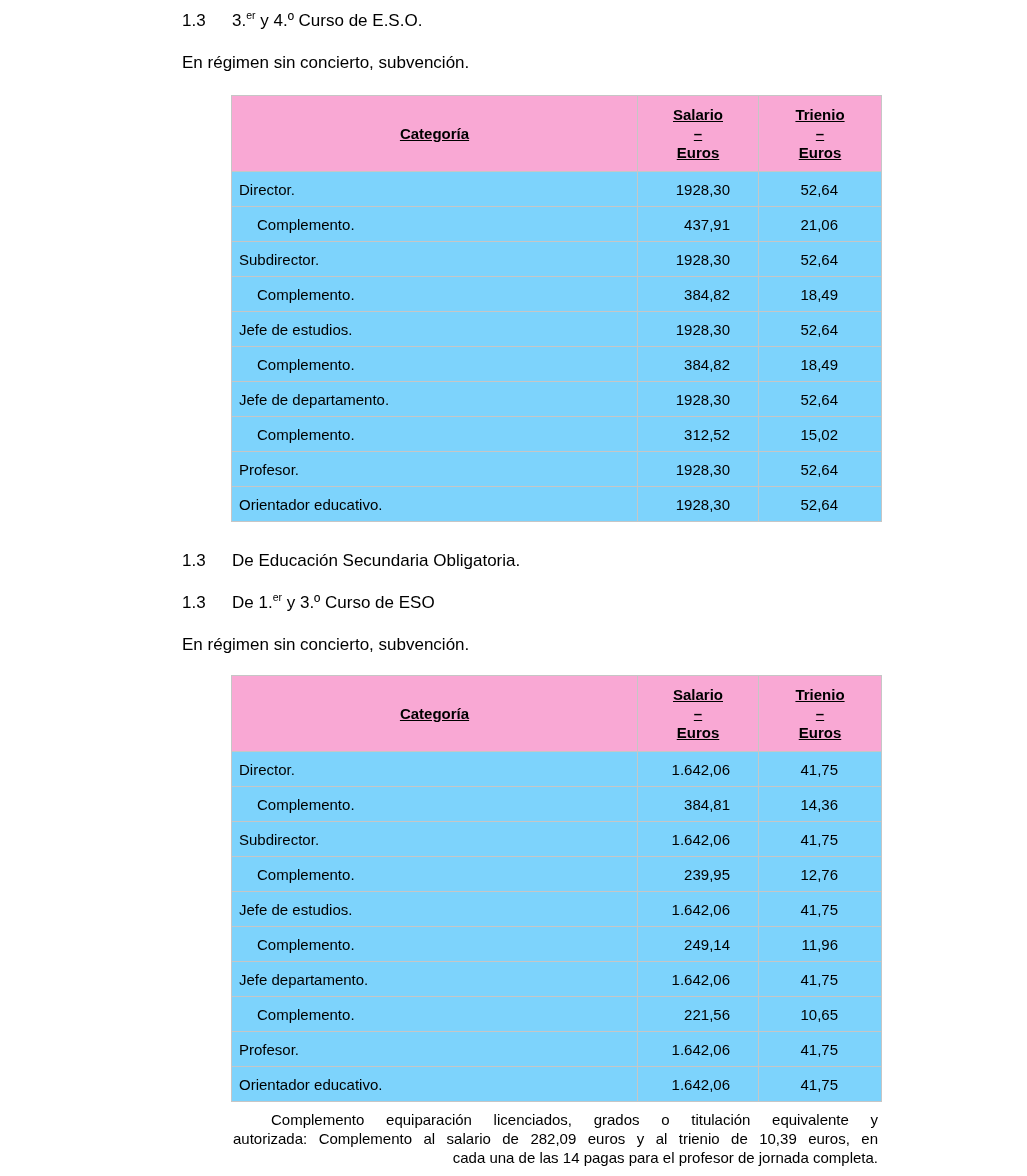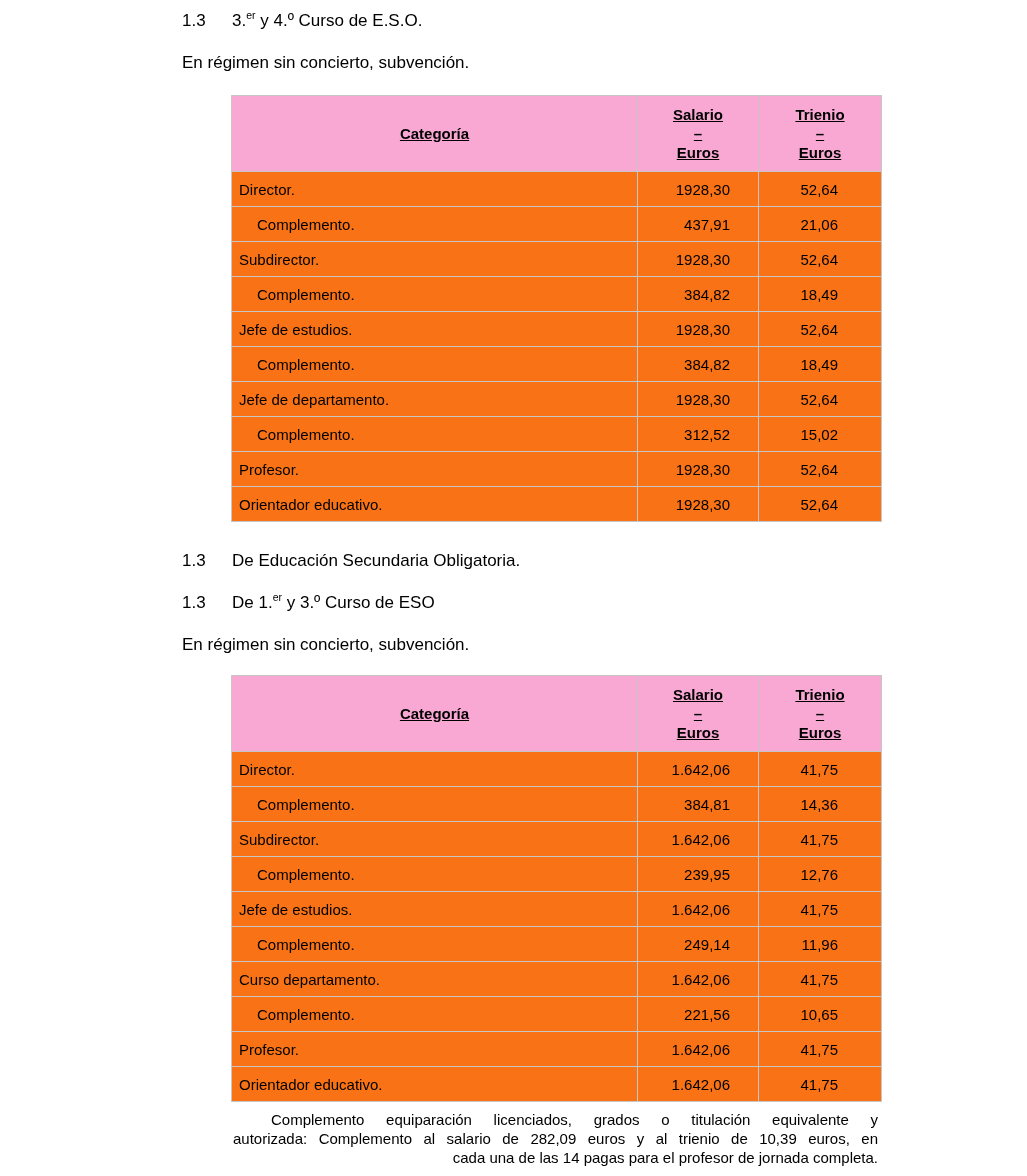--- a/index.html
+++ b/index.html
@@ -17,21 +17,21 @@
   #heading-2 { margin-top:29px; }
   #heading-3 { margin-top:22px; }
   #table-2 { margin-top:20px; }
 
   table.doc-table { border-collapse:collapse; margin-left:231px; table-layout:fixed; }
   .doc-table th, .doc-table td { border:1px solid #c6c6c6; }
   .doc-table th {
     background:#f9a8d4; font-size:15px; font-weight:700; text-align:center;
     vertical-align:middle; height:75px; white-space:pre-line; line-height:19px; padding:0;text-decoration:underline;
   }
-  .doc-table td { height:34px; font-size:15px; vertical-align:middle; padding:0; background:#f97316; }
+  .doc-table td { height:34px; font-size:15px; vertical-align:middle; padding:0; background:#7dd3fc; }
   td.cat { padding-left:7px; }
   td.cat.indent { padding-left:25px; }
   td.sal { text-align:right; padding-right:28px; }
   td.tri { text-align:right; padding-right:43px; }
 
   .footnote { margin:8px 0 0 233px; width:645px; font-size:15px; }
   .fline { text-align:justify; height:19px; line-height:19px; overflow:hidden; }
   .fline.just::after { content:""; display:inline-block; width:100%; }
   .fline.first { text-indent:38px; }
   .fline.last { text-align:right; }
@@ -162,21 +162,21 @@
       <td class="cat">Jefe de estudios.</td>
       <td class="sal">1.642,06</td>
       <td class="tri">41,75</td>
     </tr>
     <tr>
       <td class="cat indent">Complemento.</td>
       <td class="sal">249,14</td>
       <td class="tri">11,96</td>
     </tr>
     <tr>
-      <td class="cat">Curso departamento.</td>
+      <td class="cat">Jefe departamento.</td>
       <td class="sal">1.642,06</td>
       <td class="tri">41,75</td>
     </tr>
     <tr>
       <td class="cat indent">Complemento.</td>
       <td class="sal">221,56</td>
       <td class="tri">10,65</td>
     </tr>
     <tr>
       <td class="cat">Profesor.</td>

